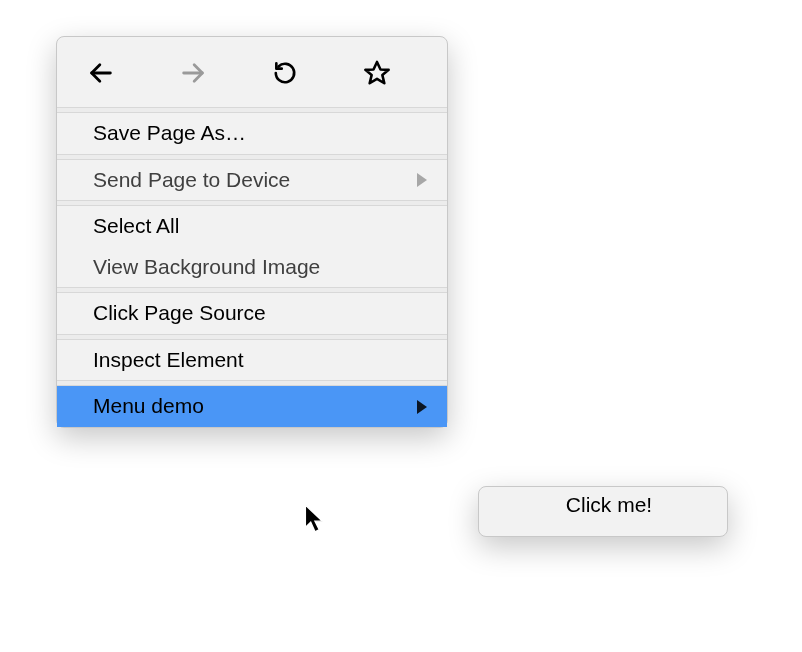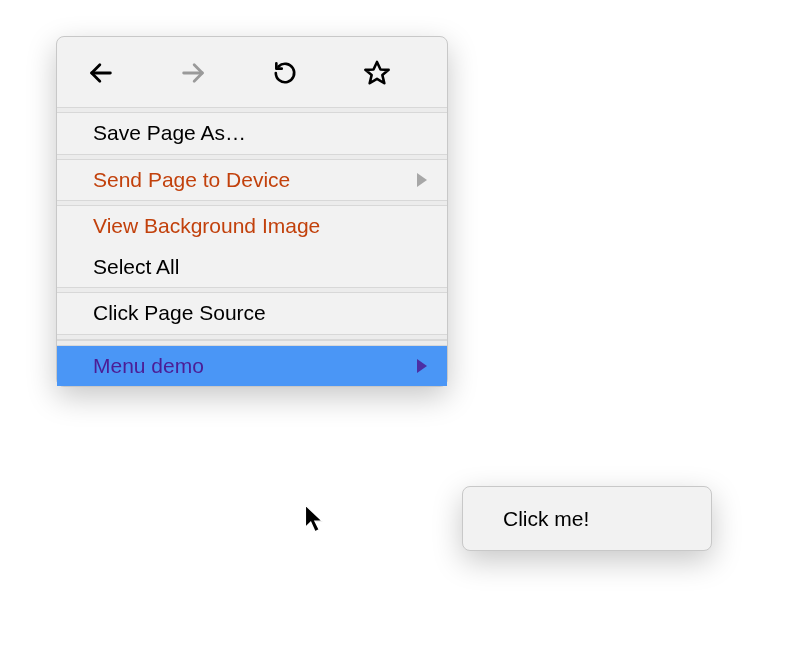--- a/index.html
+++ b/index.html
@@ -48,43 +48,44 @@
     background: #ececec;
   }
   .menu-item {
     display: flex;
     align-items: center;
     justify-content: space-between;
     padding: 4px 20px 4px 36px;
     line-height: 1.55;
     cursor: default;
   }
-  .menu-item.disabled { color: #c2410c; }
+  .menu-item.disabled { color: #404040; }
   .menu-item.selected {
     background: #4a96f6;
-    color: #4c1d95;
+    color: #000000;
   }
   .submenu-arrow {
     width: 0; height: 0;
     border-top: 7px solid transparent;
     border-bottom: 7px solid transparent;
     border-left: 10px solid currentColor;
     opacity: .85;
   }
   .submenu-arrow.dim { color: #9a9a9a; }
   .submenu {
     position: absolute;
-    left: 462px;
+    left: 478px;
     top: 486px;
     width: 250px;
     background: #f2f2f2;
     border: 1px solid #c8c8c8;
     border-radius: 8px;
     box-shadow: 0 10px 30px rgba(0,0,0,0.22);
-    padding: 14px 0 12px 0;
+    padding: 0 0 12px 0;
+    text-align: center;
   }
   .sub-item {
     padding: 2px 28px 2px 40px;
     line-height: 1.55;
     cursor: default;
   }
   .cursor {
     position: absolute;
     left: 304px;
     top: 504px;
@@ -132,35 +133,38 @@
 
   <div class="gap"></div>
 
   <div class="menu-item disabled">
     <span>Send Page to Device</span>
     <span class="submenu-arrow dim"></span>
   </div>
 
   <div class="gap"></div>
 
+  <div class="menu-item">
+    <span>Select All</span>
+  </div>
   <div class="menu-item disabled">
     <span>View Background Image</span>
-  </div>
-  <div class="menu-item">
-    <span>Select All</span>
   </div>
 
   <div class="gap"></div>
 
   <div class="menu-item">
     <span>Click Page Source</span>
   </div>
 
   <div class="gap"></div>
 
+  <div class="menu-item">
+    <span>Inspect Element</span>
+  </div>
 
   <div class="gap"></div>
 
   <div class="menu-item selected">
     <span>Menu demo</span>
     <span class="submenu-arrow"></span>
   </div>
 
 </div>
 

